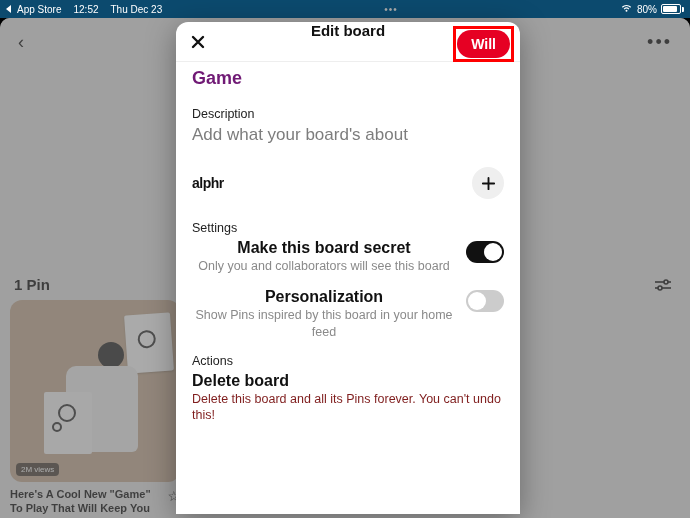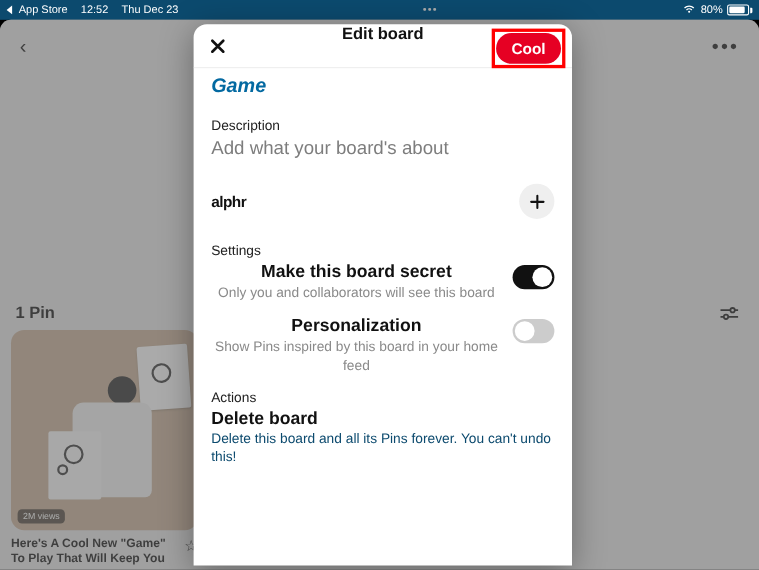--- a/index.html
+++ b/index.html
@@ -42,39 +42,39 @@
 
   
   .modal { position:absolute; left:176px; top:22px; width:344px; height:492px; background:#fff; border-radius:12px 12px 0 0; box-shadow:0 6px 30px rgba(0,0,0,0.35); overflow:hidden; display:flex; flex-direction:column; }
   .m-header { height:40px; display:flex; justify-content:center; position:relative; border-bottom:1px solid #eee; }
   .m-close { position:absolute; left:10px; top:8px; width:24px; height:24px; display:flex; align-items:center; justify-content:center; cursor:pointer; }
   .m-close svg { width:16px; height:16px; }
   .m-title { font-size:15px; font-weight:600; color:#111; }
   .m-done-wrap { position:absolute; right:6px; top:4px; border:3px solid #f00; padding:1px; }
   .m-done { background:#e60023; color:#fff; border:none; border-radius:18px; padding:6px 14px; font-size:14px; font-weight:600; cursor:pointer; }
   .m-body { flex:1; overflow:hidden; padding: 4px 16px 0 16px; }
-  .board-name { font-size:18px; font-weight:700; color:#0369a1; margin: 2px 0 18px 0; font-style: italic; }
+  .board-name { font-size:18px; font-weight:700; color:#701a75; margin: 2px 0 18px 0; }
   .sec-label { font-size:12.5px; color:#222; margin-bottom:4px; }
   .desc-placeholder { font-size:17px; color:#7d7d7d; margin-bottom:22px; }
   .collab-row { display:flex; align-items:center; justify-content:space-between; margin:4px 0 22px 0;gap:48px; }
   .collab-name { font-size:14px; font-weight:700; color:#111; letter-spacing:-0.5px; }
   .add-btn { width:32px; height:32px; border-radius:50%; background:#efefef; display:flex; align-items:center; justify-content:center; cursor:pointer; }
   .add-btn svg { width:15px; height:15px; }
   .setting-row { display:flex; align-items:flex-start; justify-content:space-between; margin-bottom:14px;text-align:center; }
   .setting-text { flex:1; padding-right:10px; }
   .setting-title { font-size:16px; font-weight:700; color:#111; }
   .setting-sub { font-size:12.5px; color:#8a8a8a; line-height:1.3; margin-top:1px; }
   .toggle { width:38px; height:22px; border-radius:11px; position:relative; cursor:pointer; flex-shrink:0; margin-top:2px; }
   .toggle.on { background:#111; }
   .toggle.off { background:#ccc; }
   .knob { width:18px; height:18px; background:#fff; border-radius:50%; position:absolute; top:2px; }
   .toggle.on .knob { right:2px; }
   .toggle.off .knob { left:2px; }
   .action-title { font-size:16px; font-weight:700; color:#111; }
-  .action-sub { font-size:12.5px; color:#0c4a6e; line-height:1.3; margin-top:1px; }
+  .action-sub { font-size:12.5px; color:#7f1d1d; line-height:1.3; margin-top:1px; }
 </style>
 </head>
 <body>
 
 <div class="statusbar">
   <div class="sb-left">
     <span class="sb-back-tri"></span>
     <span>App Store</span>
     <span style="margin-left:6px;">12:52</span>
     <span style="margin-left:6px;">Thu Dec 23</span>
@@ -137,21 +137,21 @@
 
 <div class="modal">
   <div class="m-header">
     <span class="m-close">
       <svg viewBox="0 0 16 16">
           <path d="M3 3l10 10M13 3L3 13" stroke="#111" stroke-width="2.4" stroke-linecap="round"></path>
         </svg>
     </span>
     <span class="m-title">Edit board</span>
     <span class="m-done-wrap">
-      <button class="m-done">Cool</button>
+      <button class="m-done">Will</button>
     </span>
   </div>
   <div class="m-body">
     <div class="board-name">Game</div>
 
     <div class="sec-label">Description</div>
     <div class="desc-placeholder">Add what your board's about</div>
 
     <div class="collab-row">
       <span class="collab-name">alphr</span>

